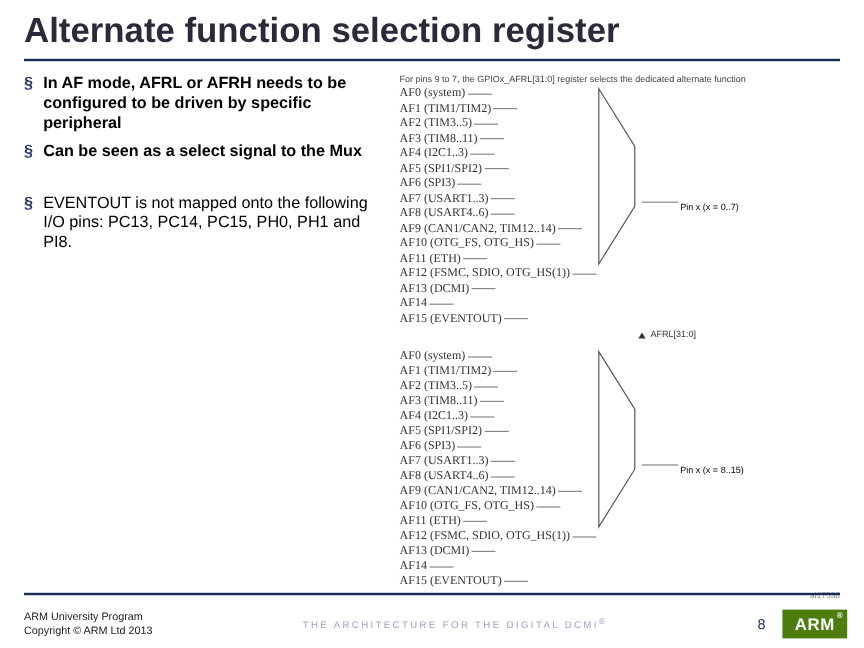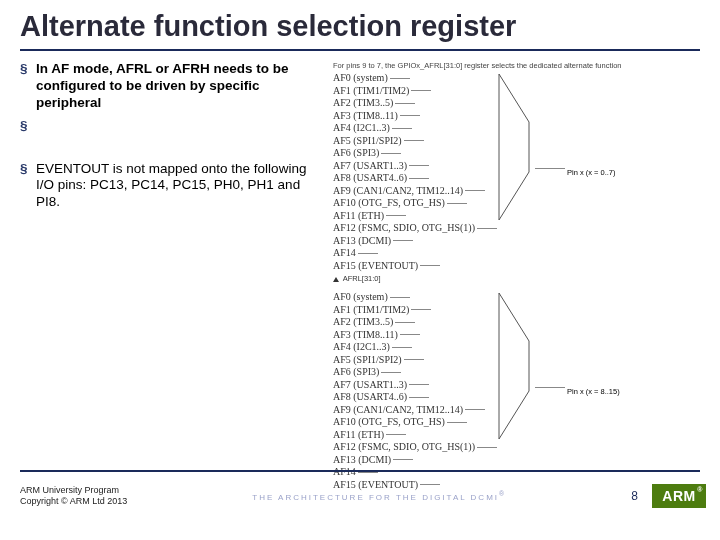--- a/index.html
+++ b/index.html
@@ -101,21 +101,21 @@
     align-items: flex-start;
     gap: 2px;
   }
   .pin-out .outwire {
     display: inline-block;
     width: 30px;
     border-top: 1px solid #888;
   }
   .sel-label {
     font-size: 7.5px;
-    text-align: left;
+    text-align: right;
     color: #333;
     margin-top: 2px;
   }
   .sel-arrow {
     display: inline-block;
     width: 0; height: 0;
     border-left: 3px solid transparent;
     border-right: 3px solid transparent;
     border-bottom: 5px solid #333;
     vertical-align: middle;
@@ -123,21 +123,21 @@
   }
   .doc-id {
     font-size: 7px;
     color: #888;
     text-align: right;
     margin-top: 2px;
   }
   .footer {
     position: absolute;
     left: 0; right: 0; bottom: 0;
-    height: 70px;
+    height: 46px;
   }
   .footer-rule {
     margin: 0 20px 4px 20px;
     border: none;
     border-top: 2px solid #1a2a5a;
   }
   .footer-bar {
     display: flex;
     align-items: center;
     justify-content: space-between;
@@ -192,20 +192,21 @@
 
   <div class="body">
 
     <div class="left">
       <div class="item">
         <div class="marker">§</div>
         <div class="bold">In AF mode, AFRL or AFRH needs to be configured to be driven by specific peripheral</div>
       </div>
       <div class="item">
         <div class="marker">§</div>
+        <div class="bold">Can be seen as a select signal to the Mux</div>
       </div>
       <div class="gap"></div>
       <div class="item">
         <div class="marker">§</div>
         <div>EVENTOUT is not mapped onto the following I/O pins: PC13, PC14, PC15, PH0, PH1 and PI8.</div>
       </div>
     </div>
 
     <div class="right">
 

